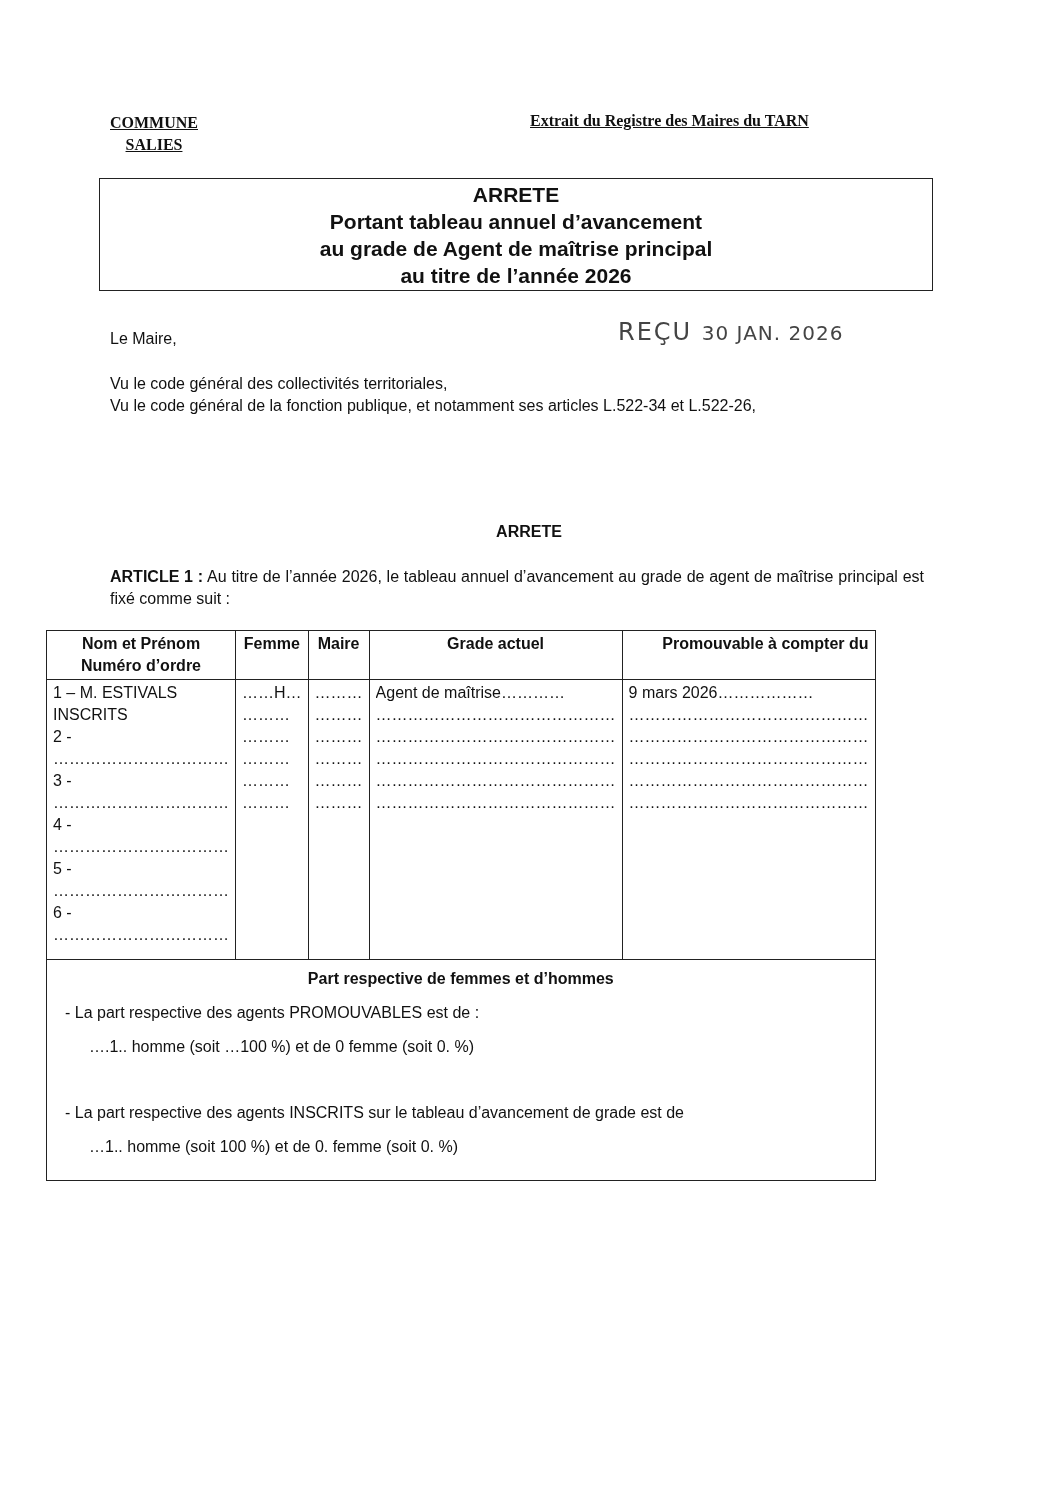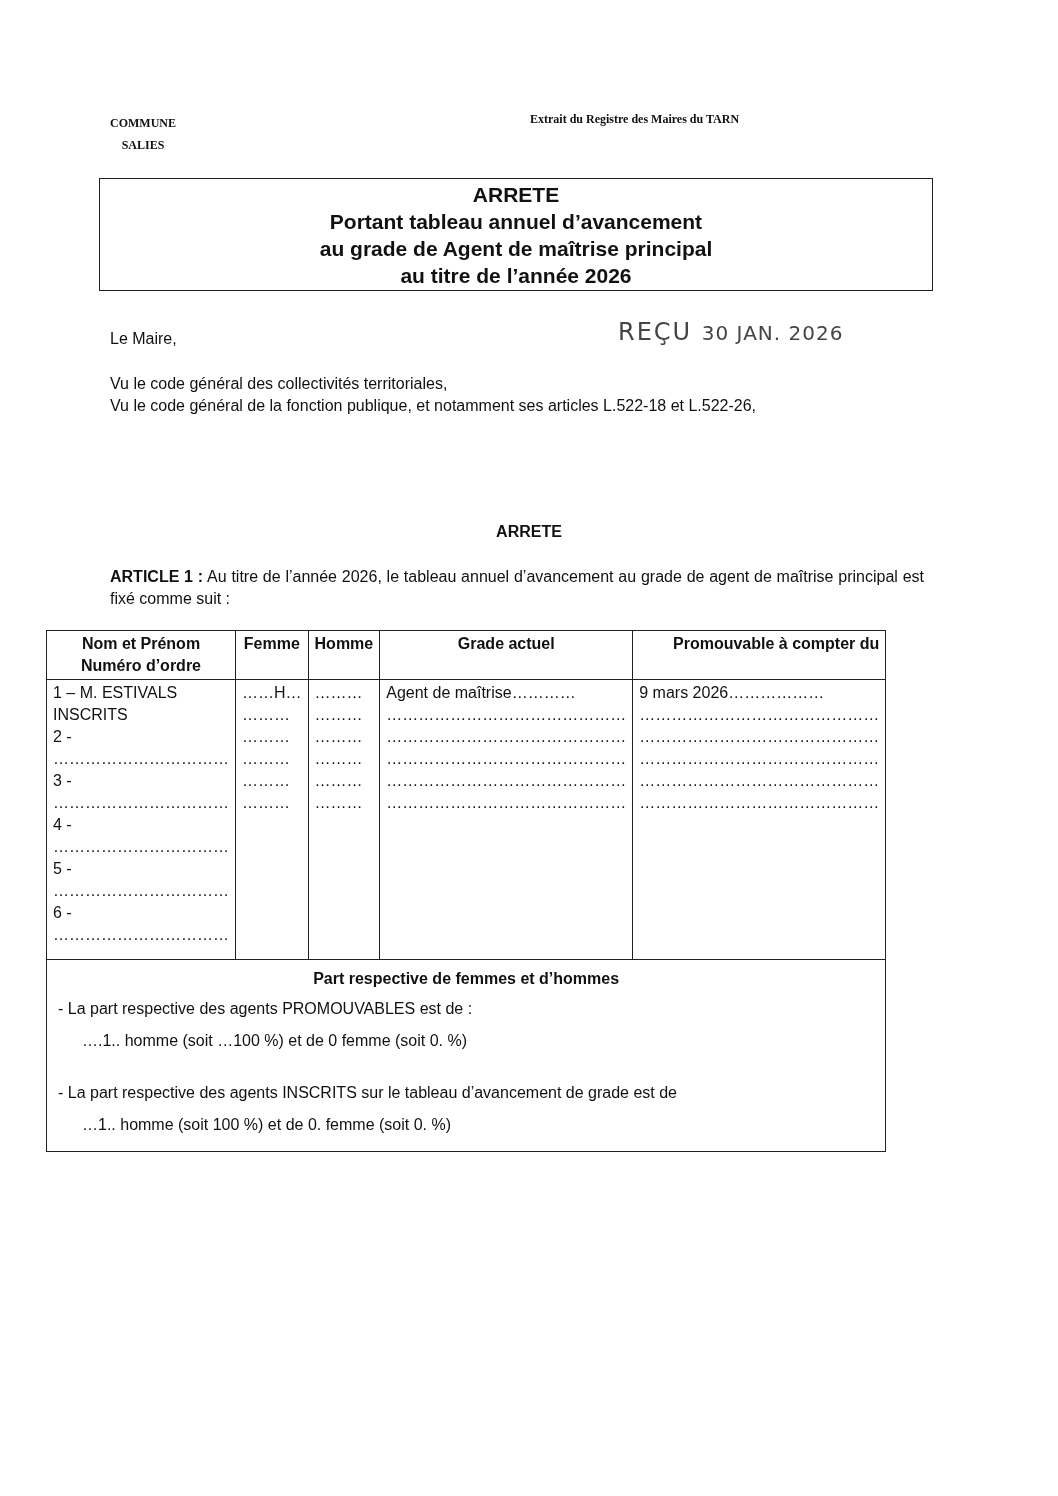--- a/index.html
+++ b/index.html
@@ -1,35 +1,35 @@
 <!DOCTYPE html>
 <html><head>
 <meta charset="utf-8">
 <style>
   html, body { margin:0; padding:0; background:#fff; }
   body { width:1058px; height:1496px; position:relative; color:#111; font-family:"Liberation Sans", sans-serif; overflow:hidden; }
-  .serif { font-family:"Liberation Serif", serif; font-weight:bold; font-size:12px; }
+  .serif { font-family:"Liberation Serif", serif; font-weight:bold; font-size:16px;text-decoration:underline; }
   .commune { position:absolute; left:110px; top:112px; text-align:center; line-height:22px; }
   .extrait { position:absolute; left:530px; top:112px; }
   .titlebox { position:absolute; left:99px; top:178px; width:834px; height:113px; border:1.5px solid #222; text-align:center; box-sizing:border-box; padding-top:2px; }
   .titlebox div { font-weight:bold; font-size:21px; line-height:27px; }
   .maire { position:absolute; left:110px; top:330px; font-size:16px;text-align:center; }
   .stamp { position:absolute; left:618px; top:318px; font-size:24px; color:#444; letter-spacing:2px; font-family:"DejaVu Sans", sans-serif; }
   .stamp .date { font-size:20px; letter-spacing:1px; }
   .vus { position:absolute; left:110px; top:373px; width:814px; font-size:16px; line-height:22px; text-align:justify; }
   .vus p { margin:0; }
   .arrete2 { position:absolute; left:0; width:1058px; top:523px; text-align:center; font-weight:bold; font-size:16px; }
   .article { position:absolute; left:110px; top:566px; width:814px; font-size:16px; line-height:22px; text-align:justify; }
   table.main { position:absolute; left:46px; top:630px; width:802px; border-collapse:collapse; font-size:16px; }
   table.main td, table.main th { border:1.5px solid #222; vertical-align:top; padding:2px 6px; }
   table.main th { font-weight:bold; text-align:center; line-height:22px; height:42px; }
   .cell-lines div { line-height:22px; white-space:nowrap; overflow:hidden; }
   .share { padding:8px 6px 10px 6px !important; }
   .share .h { text-align:center; font-weight:bold; line-height:22px; margin-bottom:8px; }
-  .share p { margin:5px; line-height:22px; }
+  .share p { margin:12px; line-height:22px; }
   .share .ind { padding-left:24px; margin-top:10px; }
   .share .gap { height:20px; }
 </style>
 </head>
 <body>
 
 <div class="commune serif">
   <div>COMMUNE</div>
   <div>SALIES</div>
 </div>
@@ -43,38 +43,38 @@
 </div>
 
 <div class="maire">Le Maire,</div>
 <div class="stamp">
   <span>REÇU</span>
   <span class="date">30 JAN. 2026</span>
 </div>
 
 <div class="vus">
   <p>Vu le code général des collectivités territoriales,</p>
-  <p>Vu le code général de la fonction publique, et notamment ses articles L.522-18 et L.522-26,</p>
+  <p>Vu le code général de la fonction publique, et notamment ses articles L.522-34 et L.522-26,</p>
 </div>
 
 <div class="arrete2">ARRETE</div>
 
 <div class="article">
   <b>ARTICLE 1 :</b><span> Au titre de l’année 2026, le tableau annuel d’avancement au grade de agent de maîtrise principal est fixé comme suit :</span>
 </div>
 
 <table class="main">
   <tbody>
       <tr>
     <th style="width:210px">
       <div>Nom et Prénom</div>
       <div>Numéro d’ordre</div>
     </th>
     <th style="width:70px">Femme</th>
-    <th style="width:68px">Homme</th>
+    <th style="width:68px">Maire</th>
     <th style="width:264px">Grade actuel</th>
     <th style="text-align:right">Promouvable à compter du</th>
   </tr>
   <tr style="height:280px">
     <td class="cell-lines">
       <div>1 – M. ESTIVALS</div>
       <div>INSCRITS</div>
       <div>2 -</div>
       <div>……………………………</div>
       <div>3 -</div>

